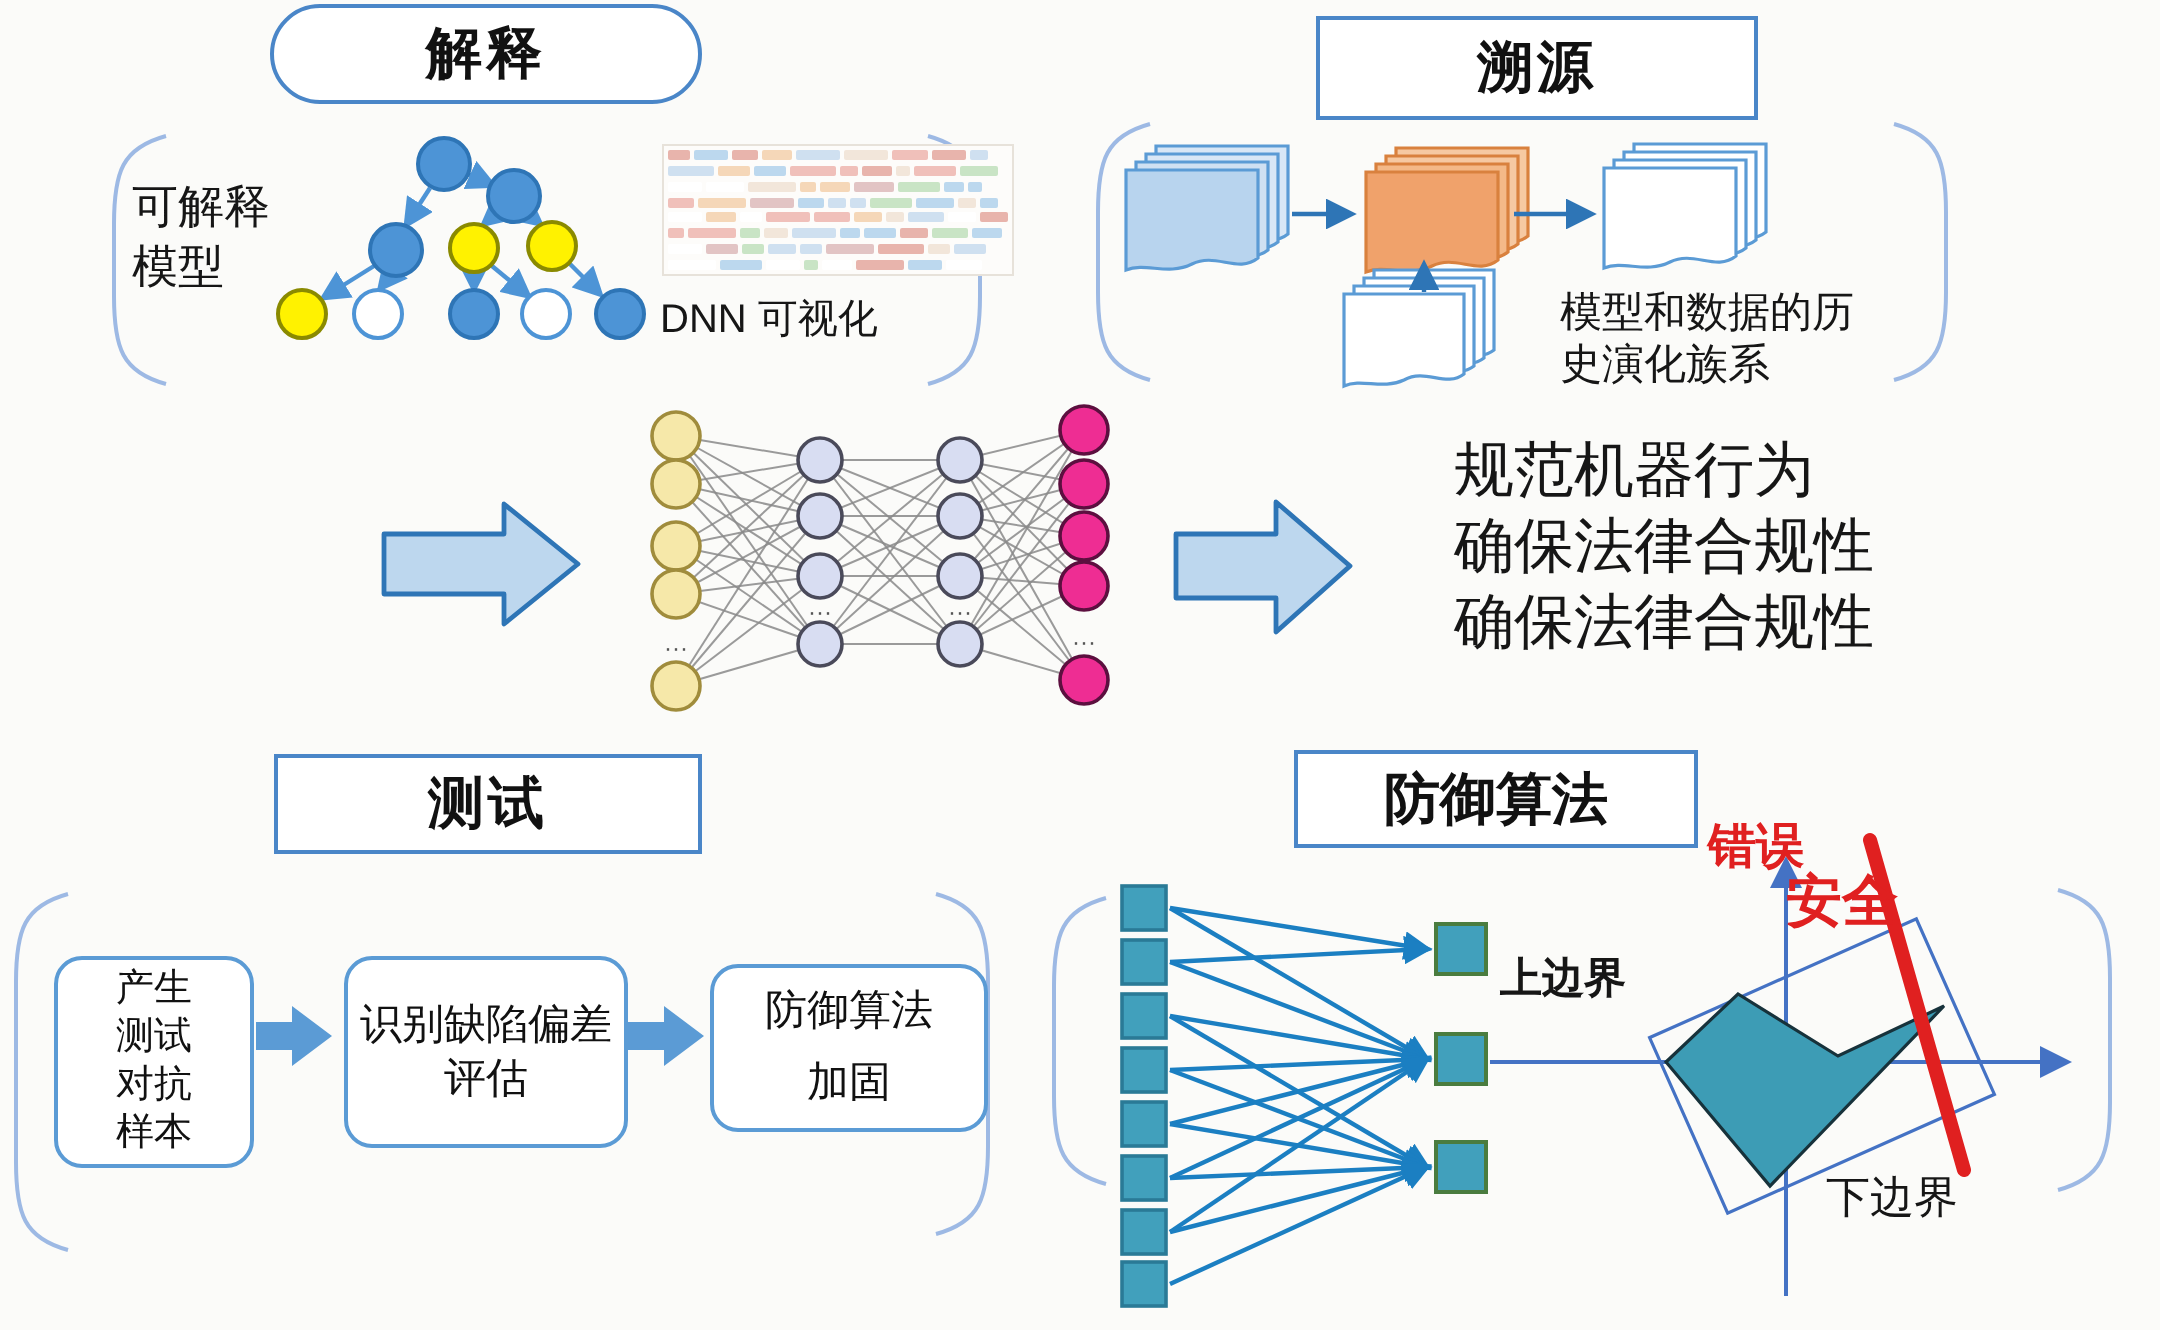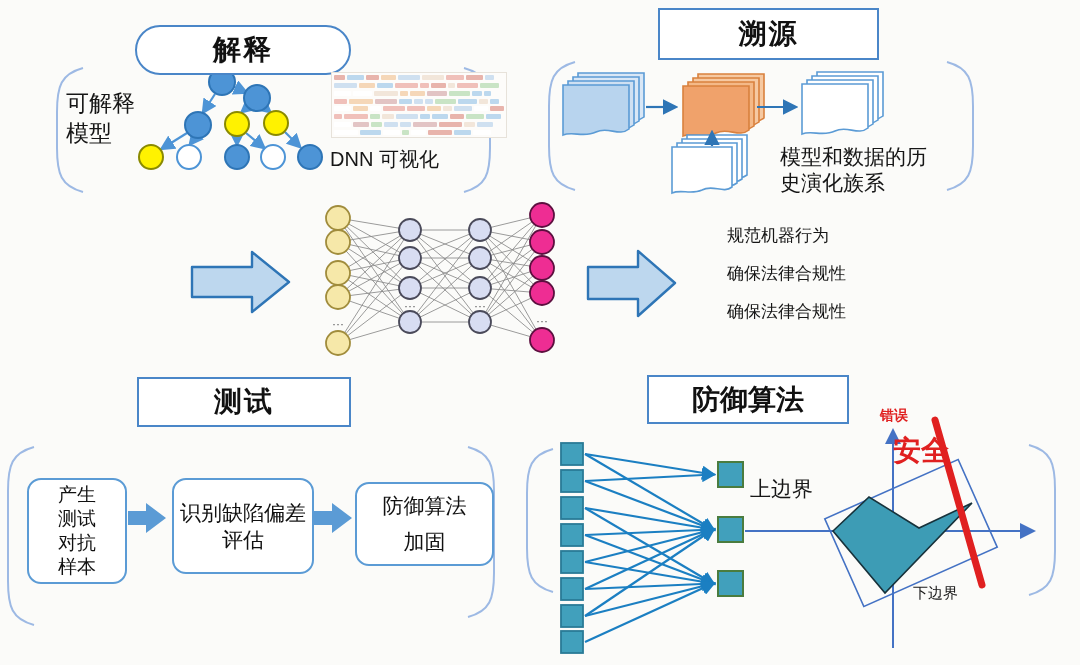--- a/index.html
+++ b/index.html
@@ -247,21 +247,21 @@
 
     <g id="fv-plot">
       <line x1="745" y1="531" x2="1032" y2="531" stroke="var(--axis-blue)" stroke-width="2" marker-end="url(#mAxis)"></line>
       <line x1="893" y1="648" x2="893" y2="432" stroke="var(--axis-blue)" stroke-width="2" marker-end="url(#mAxis)"></line>
       <rect x="-73" y="-48" width="146" height="96" fill="none" stroke="var(--axis-blue)" stroke-width="1.6" transform="translate(911,533) rotate(-24)"></rect>
       <polygon points="833,531 869,497 919,528 972,503 885,593" fill="var(--teal-polygon)" stroke="#17323b" stroke-width="1.6"></polygon>
       <line x1="935" y1="420" x2="982" y2="585" stroke="var(--alert-red)" stroke-width="7" stroke-linecap="round"></line>
     </g>
   </svg>
 
-  <div class="title-box" style="left:135px;top:25px;width:212px;height:46px;border-radius:25px;">
+  <div class="title-box" style="left:135px;top:2px;width:212px;height:46px;border-radius:25px;">
     <span>解释</span>
   </div>
   <div class="title-box" style="left:658px;top:8px;width:217px;height:48px;">
     <span>溯源</span>
   </div>
   <div class="title-box" style="left:137px;top:377px;width:210px;height:46px;">
     <span>测试</span>
   </div>
   <div class="title-box" style="left:647px;top:375px;width:198px;height:45px;letter-spacing:0;">
     <span>防御算法</span>
@@ -362,39 +362,39 @@
         <span style="width: 18px; background: rgb(255, 255, 255);"></span>
       </div>
     </div>
 
   <div class="label" style="left:330px;top:146px;font-size:20px;font-weight:500;">DNN 可视化</div>
 
   <div class="label pre" style="left:780px;top:144px;font-size:21px;line-height:26px;font-weight:500;">模型和数据的历
 史演化族系</div>
 
 
-  <div class="abs" style="left:727px;top:216px;font-size:17px;font-weight:500;color:#161616;">
+  <div class="abs" style="left:727px;top:216px;font-size:30px;font-weight:500;color:#161616;">
     <div class="goal-line">规范机器行为</div>
     <div class="goal-line">确保法律合规性</div>
     <div class="goal-line">确保法律合规性</div>
   </div>
 
   <div class="step-box pre" style="left:27px;top:478px;width:96px;height:102px;font-size:19px;line-height:24px;font-weight:500;">
     <span class="pre">产生
 测试
 对抗
 样本</span>
   </div>
   <div class="step-box pre" style="left:172px;top:478px;width:138px;height:92px;font-size:21px;line-height:27px;font-weight:500;">
     <span class="pre">识别缺陷偏差
 评估</span>
   </div>
   <div class="step-box pre" style="left:355px;top:482px;width:135px;height:80px;font-size:21px;line-height:36px;font-weight:500;">
     <span class="pre">防御算法
 加固</span>
   </div>
 
-  <div class="label" style="left:750px;top:475px;font-size:21px;font-weight:400;">上边界</div>
-  <div class="label" style="left:913px;top:584px;font-size:15px;font-weight:500;">下边界</div>
-  <div class="label red" style="left:880px;top:407px;font-size:14px;">错误</div>
+  <div class="label" style="left:750px;top:475px;font-size:21px;font-weight:700;">上边界</div>
+  <div class="label" style="left:913px;top:584px;font-size:22px;font-weight:500;">下边界</div>
+  <div class="label red" style="left:854px;top:407px;font-size:24px;">错误</div>
   <div class="label red" style="left:893px;top:432px;font-size:28px;">安全</div>
 
 </div>
 
 </body></html>

